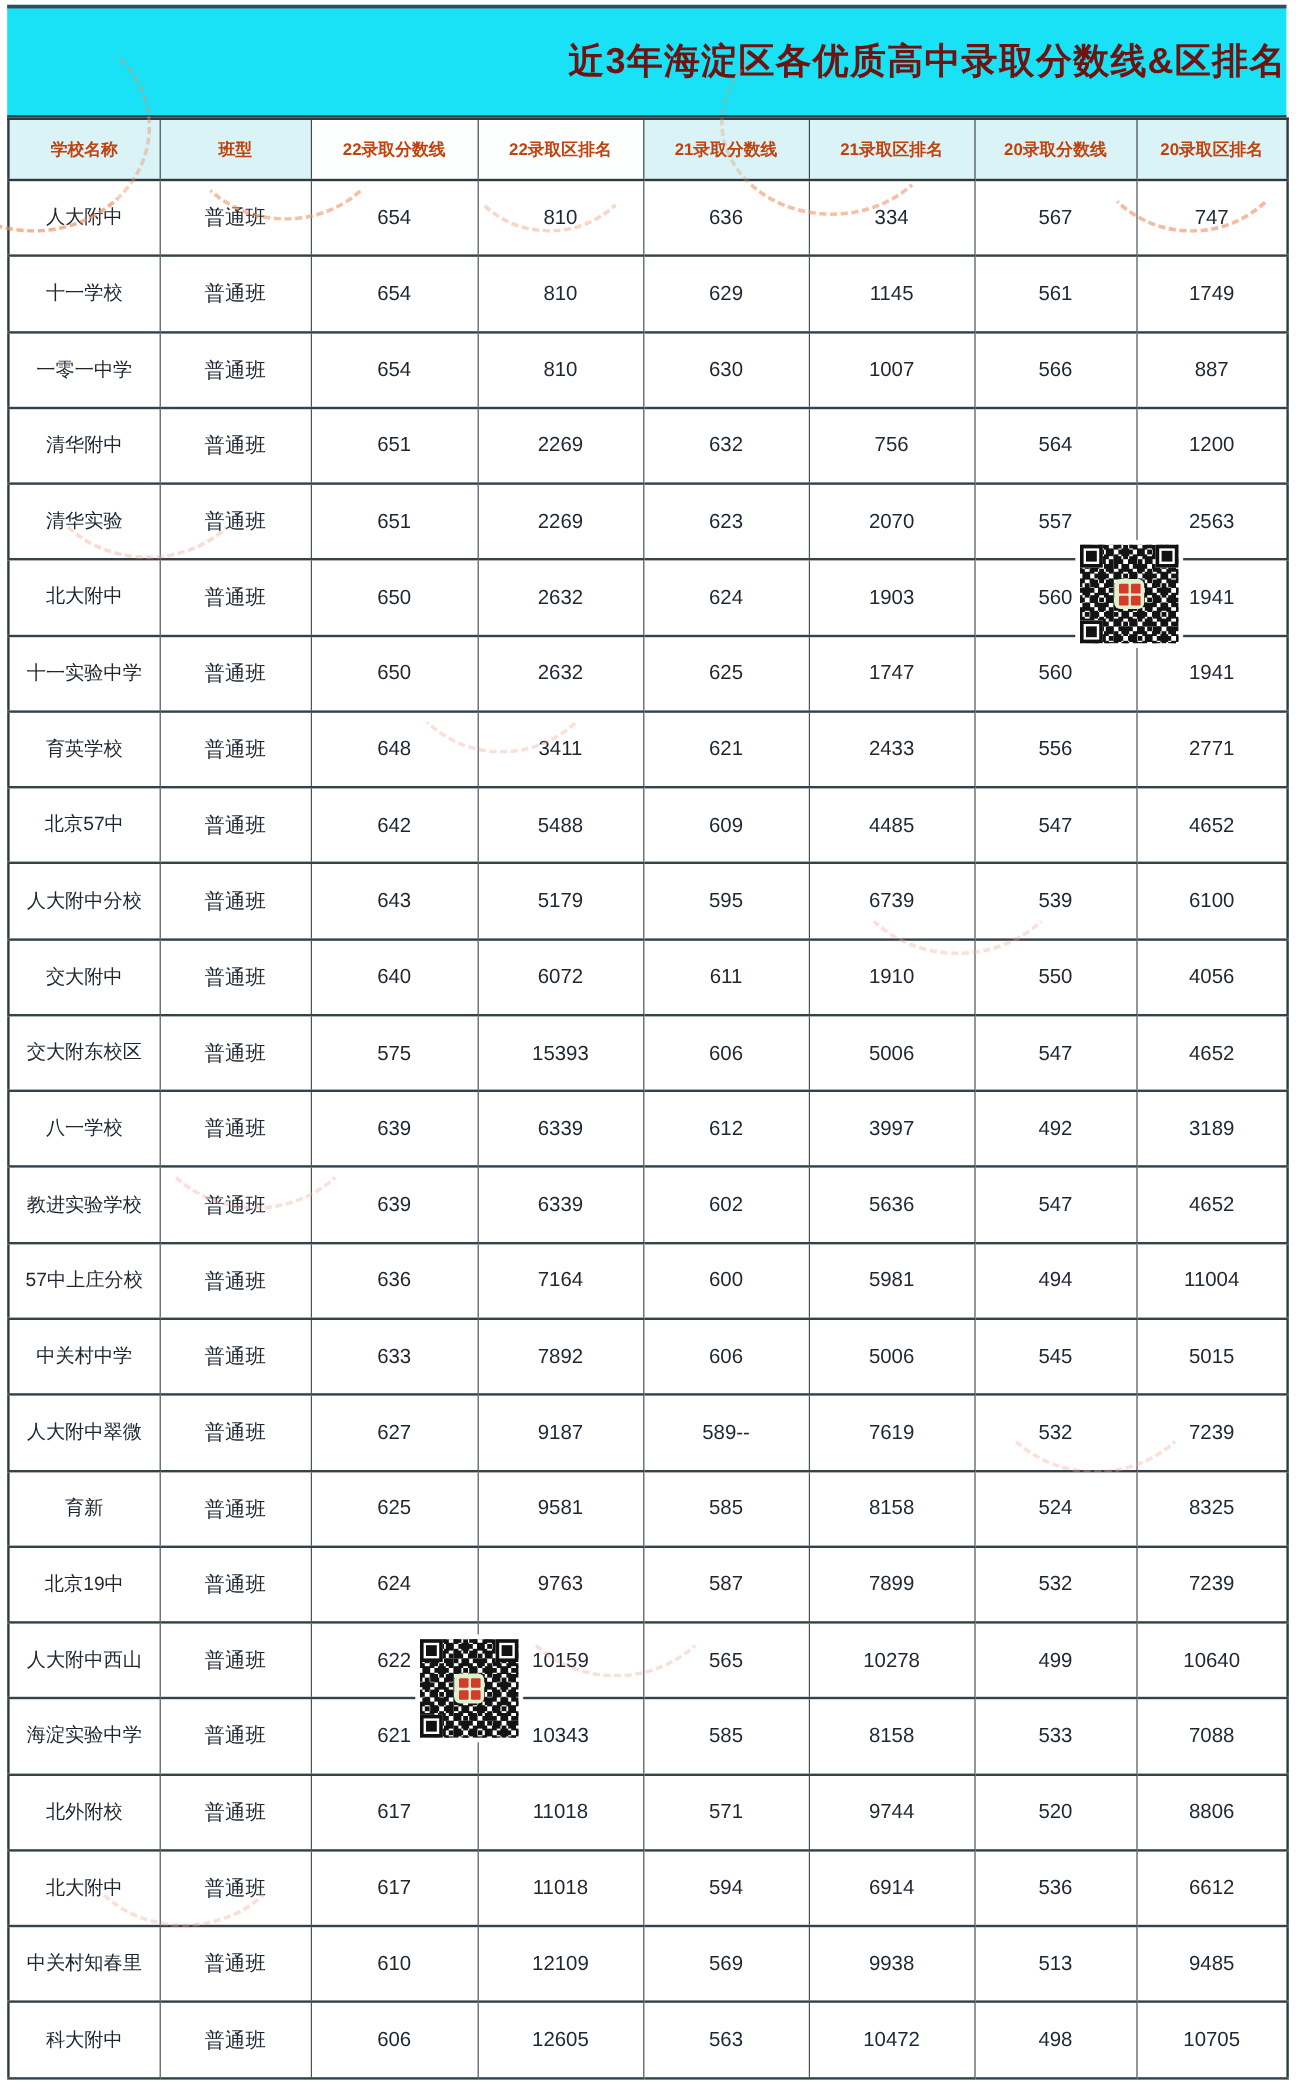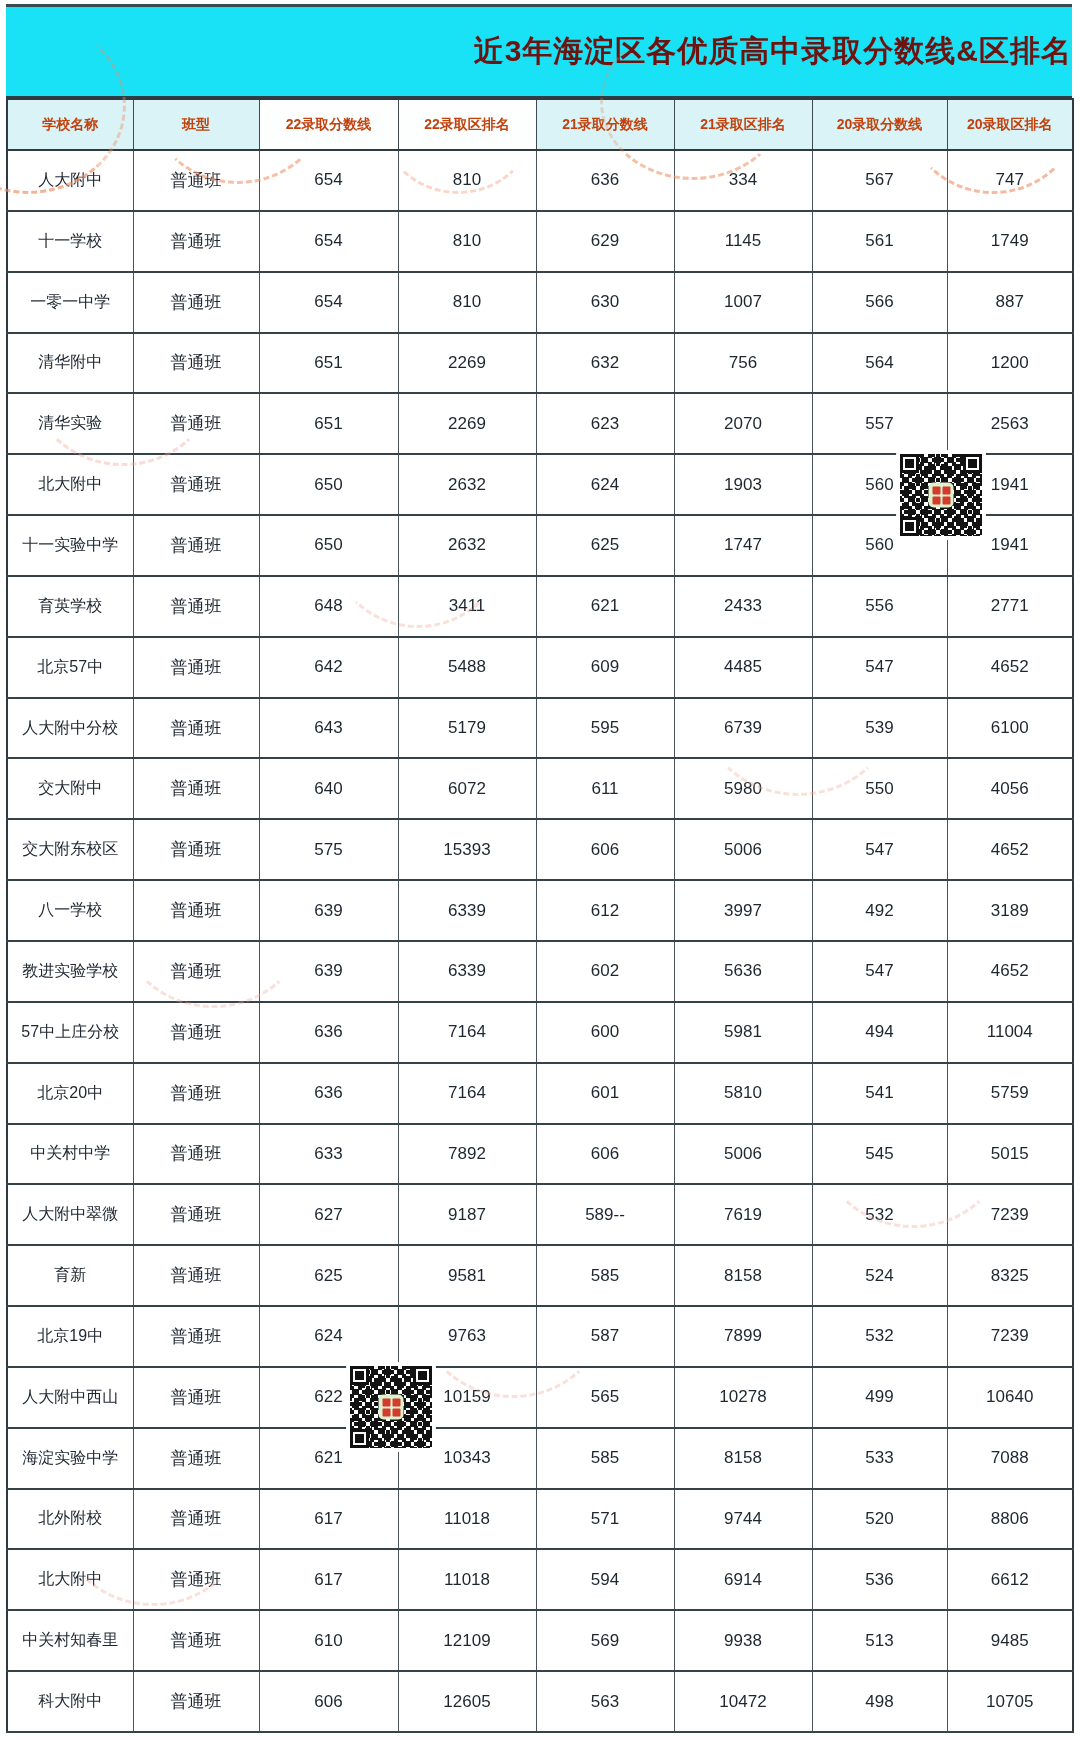--- a/index.html
+++ b/index.html
@@ -230,21 +230,21 @@
         <td>6739</td>
         <td>539</td>
         <td>6100</td>
       </tr>
       <tr>
         <td class="school">交大附中</td>
         <td>普通班</td>
         <td>640</td>
         <td>6072</td>
         <td>611</td>
-        <td>5980</td>
+        <td>1910</td>
         <td>550</td>
         <td>4056</td>
       </tr>
       <tr>
         <td class="school">交大附东校区</td>
         <td>普通班</td>
         <td>575</td>
         <td>15393</td>
         <td>606</td>
         <td>5006</td>
@@ -275,30 +275,20 @@
         <td class="school">57中上庄分校</td>
         <td>普通班</td>
         <td>636</td>
         <td>7164</td>
         <td>600</td>
         <td>5981</td>
         <td>494</td>
         <td>11004</td>
       </tr>
       <tr>
-        <td class="school">北京20中</td>
-        <td>普通班</td>
-        <td>636</td>
-        <td>7164</td>
-        <td>601</td>
-        <td>5810</td>
-        <td>541</td>
-        <td>5759</td>
-      </tr>
-      <tr>
         <td class="school">中关村中学</td>
         <td>普通班</td>
         <td>633</td>
         <td>7892</td>
         <td>606</td>
         <td>5006</td>
         <td>545</td>
         <td>5015</td>
       </tr>
       <tr>

